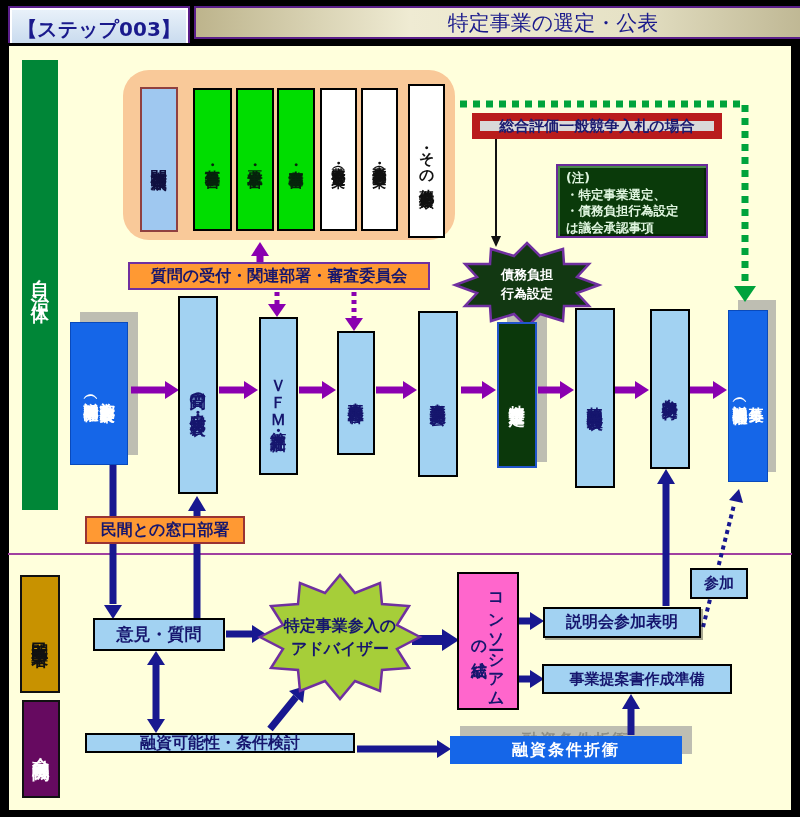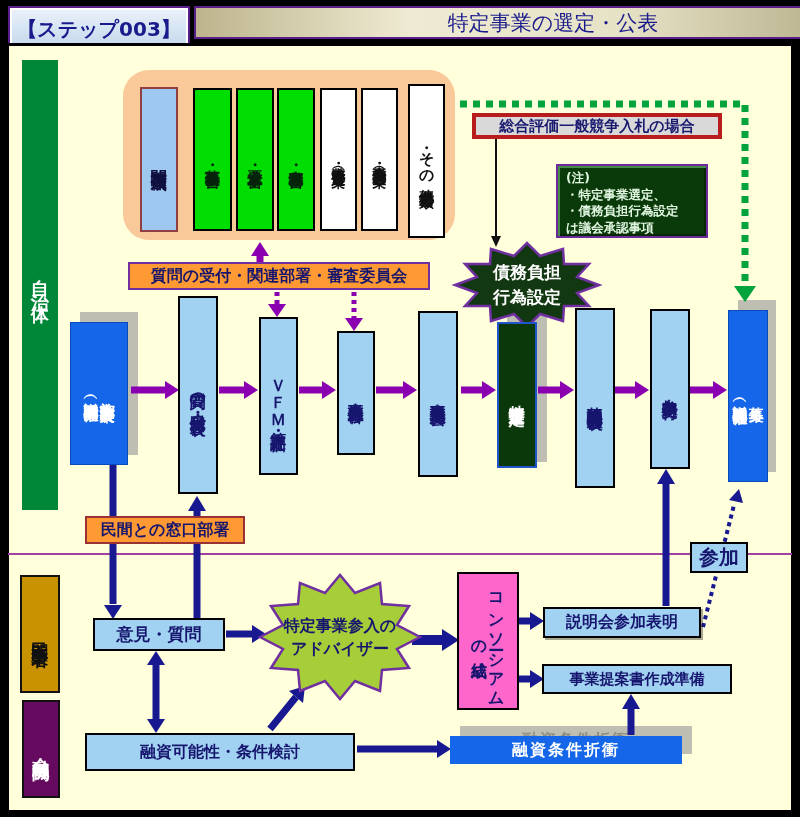--- a/index.html
+++ b/index.html
@@ -31,21 +31,21 @@
 
 <div class="abs" style="left:123px;top:70px;width:332px;height:170px;background:#F9C999;border-radius:26px;z-index:1;"></div>
 <div class="abs flex vert" style="left:140px;top:87px;width:38px;height:145px;background:#9FC8F0;border:2px solid #904040;color:#101040;font-size:16px;font-weight:bold;z-index:2;">関連書類作成</div>
 <div class="abs flex vert box" style="left:193px;top:88px;width:39px;height:143px;background:#00DD00;font-size:15px;color:#06240C;">・募集要項書</div>
 <div class="abs flex vert box" style="left:236px;top:88px;width:38px;height:143px;background:#00DD00;font-size:15px;color:#06240C;">・要求水準書</div>
 <div class="abs flex vert box" style="left:277px;top:88px;width:38px;height:143px;background:#00DD00;font-size:15px;color:#06240C;">・審査基準書</div>
 <div class="abs flex vert box" style="left:320px;top:88px;width:37px;height:143px;background:#fff;font-size:14px;color:#111;">・基本協定書（案）</div>
 <div class="abs flex vert box" style="left:361px;top:88px;width:37px;height:143px;background:#fff;font-size:14px;color:#111;">・事業契約書（案）</div>
 <div class="abs flex vert box" style="left:408px;top:84px;width:37px;height:154px;background:#fff;font-size:15px;color:#111;">・その他必要書類</div>
 
-<div class="abs flex" style="left:472px;top:113px;width:250px;height:26px;background:#D9D9D9;border:4px solid #b91c1c;color:#1A1A70;font-size:15px;font-weight:bold;z-index:2;">総合評価一般競争入札の場合</div>
+<div class="abs flex" style="left:472px;top:113px;width:250px;height:26px;background:#D9D9D9;border:8px solid #b91c1c;color:#1A1A70;font-size:15px;font-weight:bold;z-index:2;">総合評価一般競争入札の場合</div>
 <div class="abs pre" style="left:556px;top:164px;width:152px;height:74px;background:#0A3A0A;border:2px solid #6A2A9A;box-shadow:inset 2px 2px 0 #4A8A4A, inset -2px -2px 0 #052805;color:#DFF5DF;font-size:12.5px;font-weight:bold;line-height:1.32;padding:4px 0 0 8px;z-index:2;">(注)
 ・特定事業選定、
 ・債務負担行為設定
 は議会承認事項</div>
 
 <div class="abs flex" style="left:128px;top:262px;width:302px;height:28px;background:#FF9933;border:2px solid #7030A0;color:#16166E;font-size:16px;font-weight:bold;z-index:2;">質問の受付・関連部署・審査委員会</div>
 <div class="abs flex" style="left:85px;top:516px;width:160px;height:28px;background:#FF9933;border:2px solid #993333;color:#16166E;font-size:16px;font-weight:bold;z-index:2;">民間との窓口部署</div>
 
 <div class="abs" style="left:8px;top:553px;width:784px;height:2px;background:#A040A0;z-index:1;"></div>
 
@@ -121,38 +121,38 @@
     <polygon points="305,686 303,703 289,691"></polygon>
   </g>
 
   <line x1="703" y1="627" x2="734" y2="505" stroke="#181890" stroke-width="4" stroke-dasharray="4 4"></line>
   <polygon points="739,489 743,503 729,500" fill="#181890"></polygon>
 
   <polygon points="599,285 577,293 589,306 564,306 563,321 540,314 527,327 514,314 491,321 490,306 465,306 477,293 455,285 477,277 465,264 490,264 491,249 514,256 527,243 540,256 563,249 564,264 589,264 577,277" fill="#123812" stroke="#7030A0" stroke-width="2.5"></polygon>
   <polygon points="420,637 397,649 409,668 382,670 380,691 355,681 340,699 325,681 300,691 298,670 271,668 283,649 260,637 283,625 271,606 298,604 300,583 325,593 340,575 355,593 380,583 382,604 409,606 397,625" fill="#A6CE39" stroke="#7030A0" stroke-width="2.5"></polygon>
 </svg>
 
-<div class="abs flex pre bursttext" style="left:457px;top:260px;width:140px;height:50px;color:#fff;font-size:17px;">債務負担
+<div class="abs flex pre bursttext" style="left:457px;top:260px;width:140px;height:50px;color:#fff;font-size:13px;">債務負担
 行為設定</div>
 <div class="abs flex pre bursttext" style="left:255px;top:613px;width:170px;height:48px;color:#16166E;font-size:16px;">特定事業参入の
 アドバイザー</div>
 
 <div class="abs flex vert" style="left:70px;top:322px;width:58px;height:143px;background:#1566E8;border:1px solid #0A4ABB;color:#fff;font-size:15px;font-weight:bold;z-index:2;">実施方針案公表
 （説明階開催）</div>
 <div class="abs flex vert box" style="left:178px;top:296px;width:40px;height:198px;font-size:16px;">質問の受付・回答・公表</div>
 <div class="abs flex vert box" style="left:259px;top:317px;width:39px;height:158px;font-size:16px;">ＶＦＭ算定・評価</div>
 <div class="abs flex vert box" style="left:337px;top:331px;width:38px;height:124px;font-size:16px;">事業内容修正</div>
 <div class="abs flex vert box" style="left:418px;top:311px;width:40px;height:166px;font-size:16px;">事業選定委員会</div>
 <div class="abs flex vert" style="left:497px;top:322px;width:40px;height:146px;background:#0B380B;border:2px solid #2255CC;color:#fff;font-size:16px;font-weight:bold;z-index:2;">特定事業選定</div>
 <div class="abs flex vert box" style="left:575px;top:308px;width:40px;height:180px;font-size:16px;">募集説明会開催公表</div>
 <div class="abs flex vert box" style="left:650px;top:309px;width:40px;height:160px;font-size:16px;">参加申込受付</div>
 <div class="abs flex vert" style="left:728px;top:310px;width:40px;height:172px;background:#1566E8;border:1px solid #0A4ABB;color:#fff;font-size:15px;font-weight:bold;z-index:2;">募集
 （説明会開催）</div>
 
 <div class="abs flex box" style="left:93px;top:618px;width:132px;height:33px;font-size:17px;">意見・質問</div>
 <div class="abs flex vert box" style="left:457px;top:572px;width:62px;height:138px;background:#FF66CC;font-size:16px;">コンソーシアム
 の結成</div>
-<div class="abs flex box" style="left:690px;top:542px;width:58px;height:31px;font-size:20px;">参加</div>
+<div class="abs flex box" style="left:690px;top:568px;width:58px;height:31px;font-size:15px;">参加</div>
 <div class="abs flex box" style="left:543px;top:607px;width:158px;height:31px;font-size:16px;box-shadow:2px 2px 0 rgba(0,0,0,0.35);">説明会参加表明</div>
 <div class="abs flex box" style="left:542px;top:664px;width:190px;height:30px;font-size:15px;text-align:right;">事業提案書作成準備</div>
 
-<div class="abs flex box" style="left:85px;top:733px;width:270px;height:38px;font-size:16px;">融資可能性・条件検討</div>
+<div class="abs flex box" style="left:85px;top:733px;width:270px;height:20px;font-size:16px;">融資可能性・条件検討</div>
 <div class="abs flex" style="left:450px;top:736px;width:232px;height:28px;background:#1566E8;color:#fff;font-size:16px;font-weight:bold;letter-spacing:2px;z-index:2;">融資条件折衝</div>
 
 </body></html>

